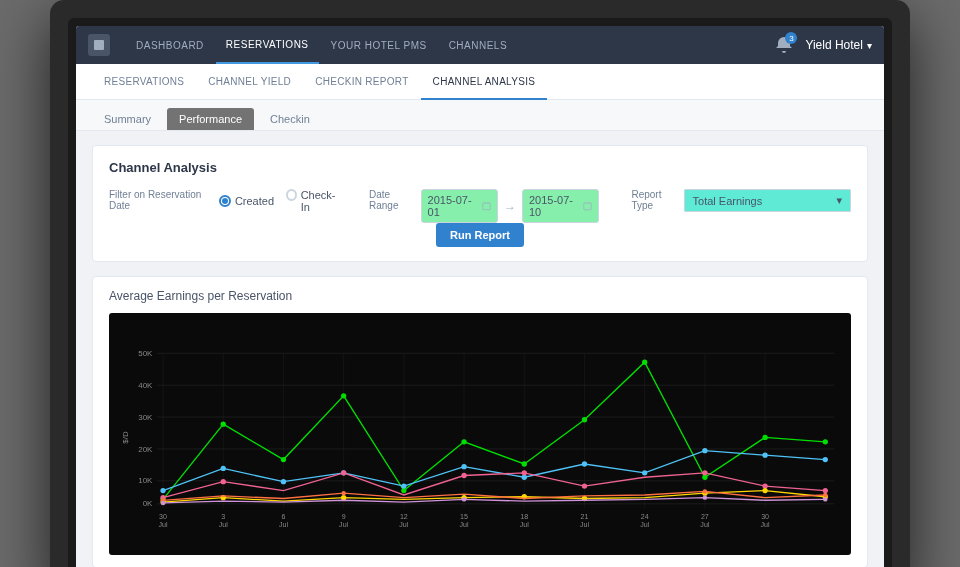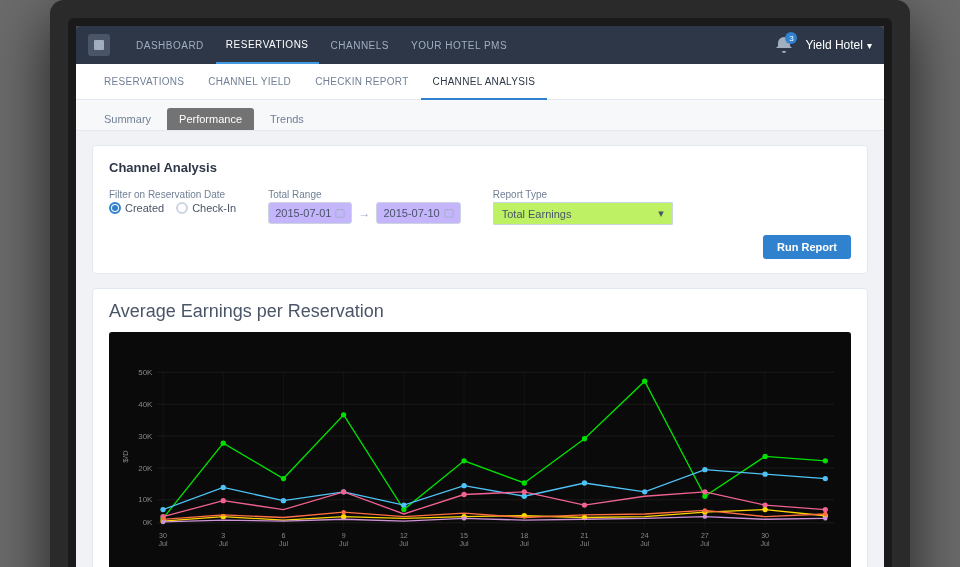--- a/index.html
+++ b/index.html
@@ -212,21 +212,21 @@
     }
 
     .filter-row {
       display: flex;
       align-items: flex-start;
       gap: 32px;
     }
 
     .filter-group {
       display: flex;
-      flex-direction: column;
+      flex-direction: row;
       gap: 2px;
     }
 
     .filter-label {
       font-size: 10px;
       color: #718096;
       font-weight: 500;
       text-transform: none;
     }
 
@@ -274,21 +274,21 @@
     }
 
     .date-input {
       display: flex;
       align-items: center;
       border: 1px solid #cbd5e0;
       border-radius: 3px;
       padding: 4px 6px;
       font-size: 11px;
       color: #4a5568;
-      background: #c4b5fd;
+      background: #86efac;
       gap: 4px;
     }
 
     .date-input svg {
       width: 10px;
       height: 10px;
       fill: #a0aec0;
     }
 
     .arrow-between {
@@ -297,29 +297,28 @@
     }
 
     .report-type-select {
       display: flex;
       align-items: center;
       border: 1px solid #cbd5e0;
       border-radius: 1px;
       padding: 4px 8px;
       font-size: 11px;
       color: #4a5568;
-      background: #bef264;
+      background: #5eead4;
       width: 180px;
       justify-content: space-between;
     }
 
     .run-report-row {
       display: flex;
-      justify-content: flex-end;
-      margin-top: 10px;
+      justify-content: center;
     }
 
     .run-report-btn {
       background: #3182ce;
       color: #fff;
       border: none;
       border-radius: 3px;
       padding: 6px 14px;
       font-size: 11px;
       font-weight: 600;
@@ -328,21 +327,21 @@
 
     
     .chart-card {
       background: #fff;
       border: 1px solid #e2e8f0;
       border-radius: 4px;
       padding: 12px 16px;
     }
 
     .chart-title {
-      font-size: 18px;
+      font-size: 12px;
       color: #4a5568;
       margin-bottom: 10px;
     }
 
     .chart-area {
       background: #0a0a0a;
       border-radius: 3px;
       padding: 10px 8px 8px;
       position: relative;
     }
@@ -361,22 +360,22 @@
 
       <div class="top-nav">
         <div class="top-nav-logo">
           <svg viewBox="0 0 14 14">
               <rect x="2" y="2" width="10" height="10" rx="1"></rect>
             </svg>
         </div>
         <div class="top-nav-items">
           <div class="nav-item">Dashboard</div>
           <div class="nav-item active">Reservations</div>
+          <div class="nav-item">Your Hotel PMS</div>
           <div class="nav-item">Channels</div>
-          <div class="nav-item">Your Hotel PMS</div>
         </div>
         <div class="top-nav-right">
           <div class="notification-badge">
             <svg viewBox="0 0 18 18">
                 <path d="M9 1a6 6 0 016 6v3l2 2H1l2-2V7a6 6 0 016-6zM7 15a2 2 0 004 0H7z"></path>
               </svg>
             <span class="badge-count">3</span>
           </div>
           <div class="hotel-name">Yield Hotel</div>
         </div>
@@ -385,21 +384,21 @@
       <div class="sub-nav">
         <div class="sub-nav-item">Reservations</div>
         <div class="sub-nav-item">Channel Yield</div>
         <div class="sub-nav-item">Checkin Report</div>
         <div class="sub-nav-item active">Channel Analysis</div>
       </div>
 
       <div class="tab-bar">
         <div class="tab-item">Summary</div>
         <div class="tab-item active">Performance</div>
-        <div class="tab-item">Trends</div>
+        <div class="tab-item">Checkin</div>
       </div>
 
       <div class="main-content">
 
         <div class="card">
           <div class="card-title">Channel Analysis</div>
           <div class="filter-row">
 
             <div class="filter-group">
               <div class="filter-label">Filter on Reservation Date</div>
@@ -411,21 +410,21 @@
                   <span>Created</span>
                 </label>
                 <label class="radio-option">
                   <div class="radio-dot"></div>
                   <span>Check-In</span>
                 </label>
               </div>
             </div>
 
             <div class="filter-group">
-              <div class="filter-label">Total Range</div>
+              <div class="filter-label">Date Range</div>
               <div class="date-range-group">
                 <div class="date-input">
                   <span>2015-07-01</span>
                   <svg viewBox="0 0 12 12">
                       <rect x="1" y="2" width="10" height="9" rx="1" stroke="#a0aec0" stroke-width="1" fill="none"></rect>
                       <line x1="4" y1="1" x2="4" y2="3" stroke="#a0aec0" stroke-width="1"></line>
                       <line x1="8" y1="1" x2="8" y2="3" stroke="#a0aec0" stroke-width="1"></line>
                     </svg>
                 </div>
                 <span class="arrow-between">→</span>

